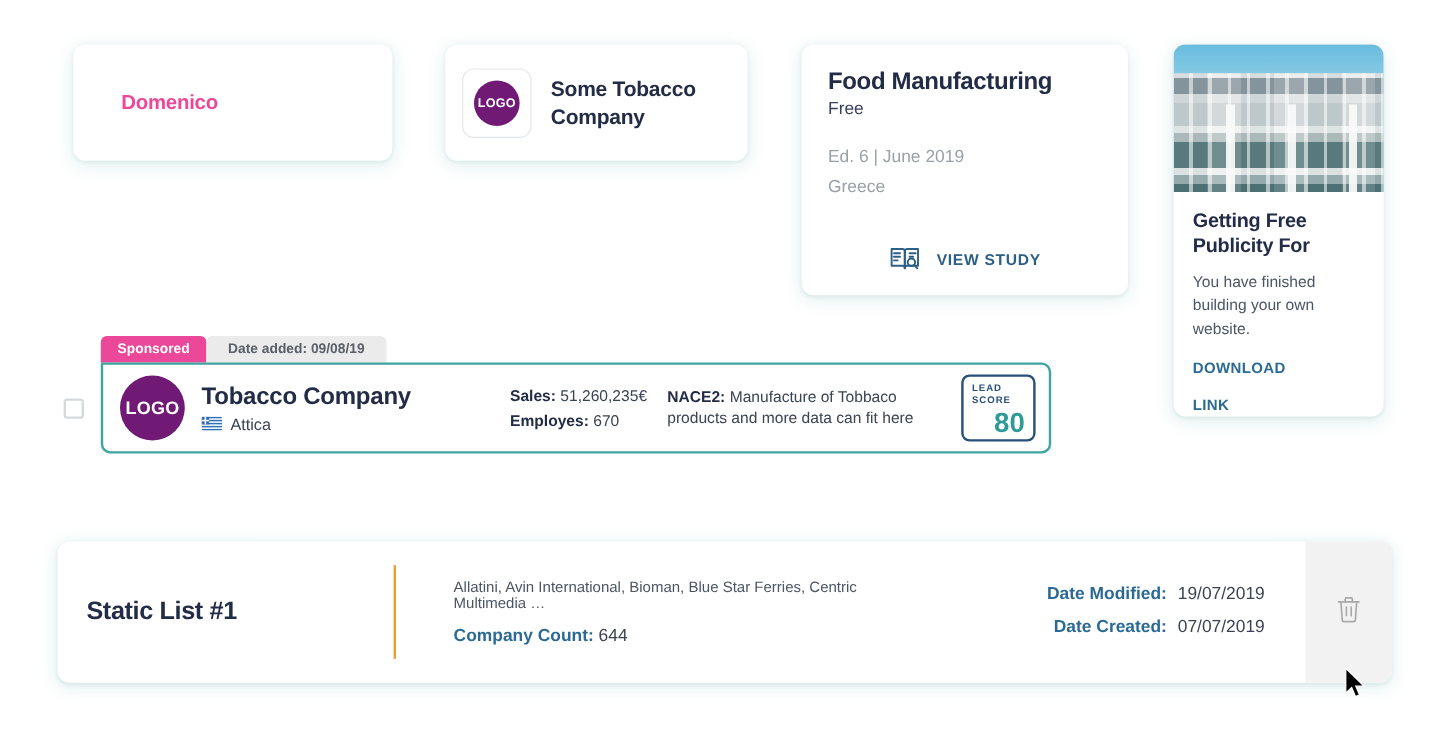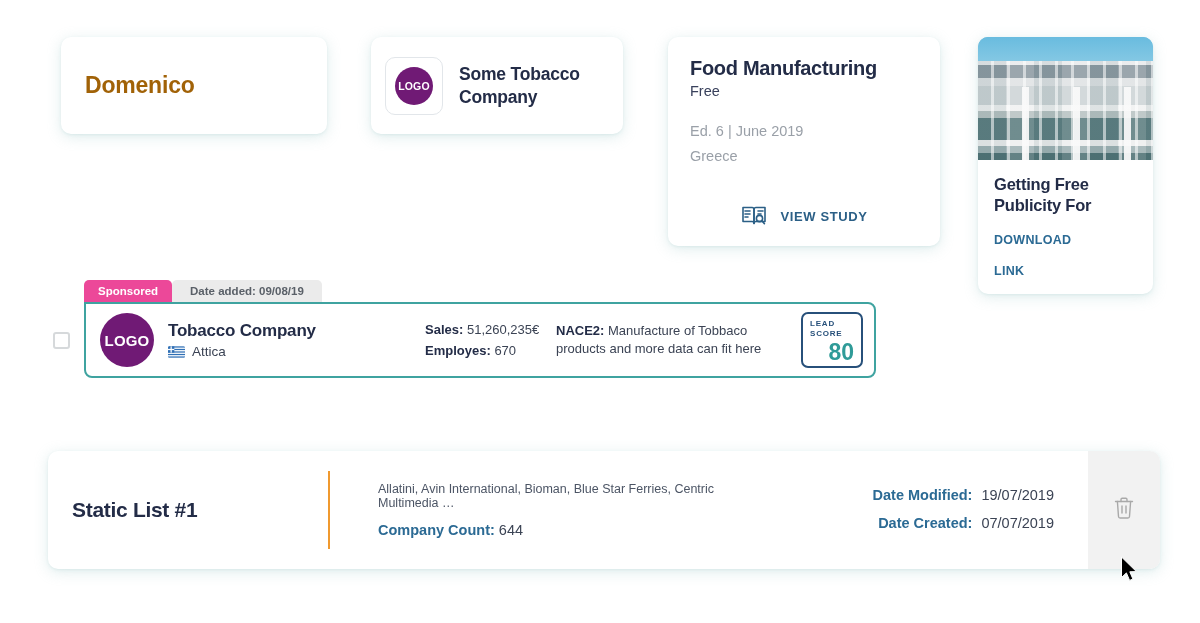--- a/index.html
+++ b/index.html
@@ -29,24 +29,24 @@
                 0 1px 3px rgba(160, 200, 200, 0.22);
     box-sizing: border-box;
   }
 
   
   #card-domenico {
     left: 61px; top: 37px; width: 266px; height: 97px;
     display: flex; align-items: center;
   }
   .domenico-name {
-    margin-left: 24px;
-    font-size: 23px;
+    margin-left: 40px;
+    font-size: 17px;
     font-weight: bold;
-    color: #a16207;
+    color: #ec4899;
     letter-spacing: -0.2px;
   }
 
   
   #card-company {
     left: 371px; top: 37px; width: 252px; height: 97px;
     display: flex; align-items: center;
   }
   .logo-tile {
     width: 56px; height: 56px;
@@ -105,21 +105,21 @@
     gap: 14px;
   }
   .view-study-label {
     font-size: 13px; font-weight: bold; color: #2b5f86;
     letter-spacing: 0.6px;
   }
   .book-icon { display: block; }
 
   
   #card-publicity {
-    left: 978px; top: 37px; width: 175px; height: 257px;
+    left: 978px; top: 37px; width: 175px; height: 310px;
     overflow: hidden;
   }
   .publicity-photo {
     position: relative;
     height: 123px; width: 100%;
     overflow: hidden;
     background: #6bb9dd;
   }
   .sky {
     position: absolute; left: 0; top: 0; right: 0; height: 26px;
@@ -219,21 +219,21 @@
     box-sizing: border-box;
     display: flex; align-items: center;
   }
   .sponsored-left {
     display: flex; align-items: center;
     margin-left: 14px;
     flex: none;
   }
   .sponsored-names { margin-left: 14px; }
   .sponsored-company {
-    font-size: 17px; font-weight: bold; color: #232c47;
+    font-size: 20px; font-weight: bold; color: #232c47;
     letter-spacing: -0.2px;
   }
   .sponsored-region-row {
     display: flex; align-items: center; gap: 7px;
     margin-top: 3px;
   }
   .flag-icon {
     width: 17px; height: 12px;
     border-radius: 1.5px;
     overflow: hidden;
@@ -378,20 +378,21 @@
     <div class="publicity-photo">
       <div class="sky"></div>
       <div class="facade">
         <div class="facade-tint"></div>
         <div class="facade-cols"></div>
         <div class="facade-pillars"></div>
       </div>
     </div>
     <div class="publicity-body">
       <div class="publicity-title">Getting Free Publicity For</div>
+      <div class="publicity-text">You have finished building your own website.</div>
       <div class="publicity-links">
         <a class="publicity-link" href="#">DOWNLOAD</a>
         <a class="publicity-link" href="#">LINK</a>
       </div>
     </div>
   </div>
 
   <div id="row-checkbox"></div>
 
   <div id="sponsored-block">

